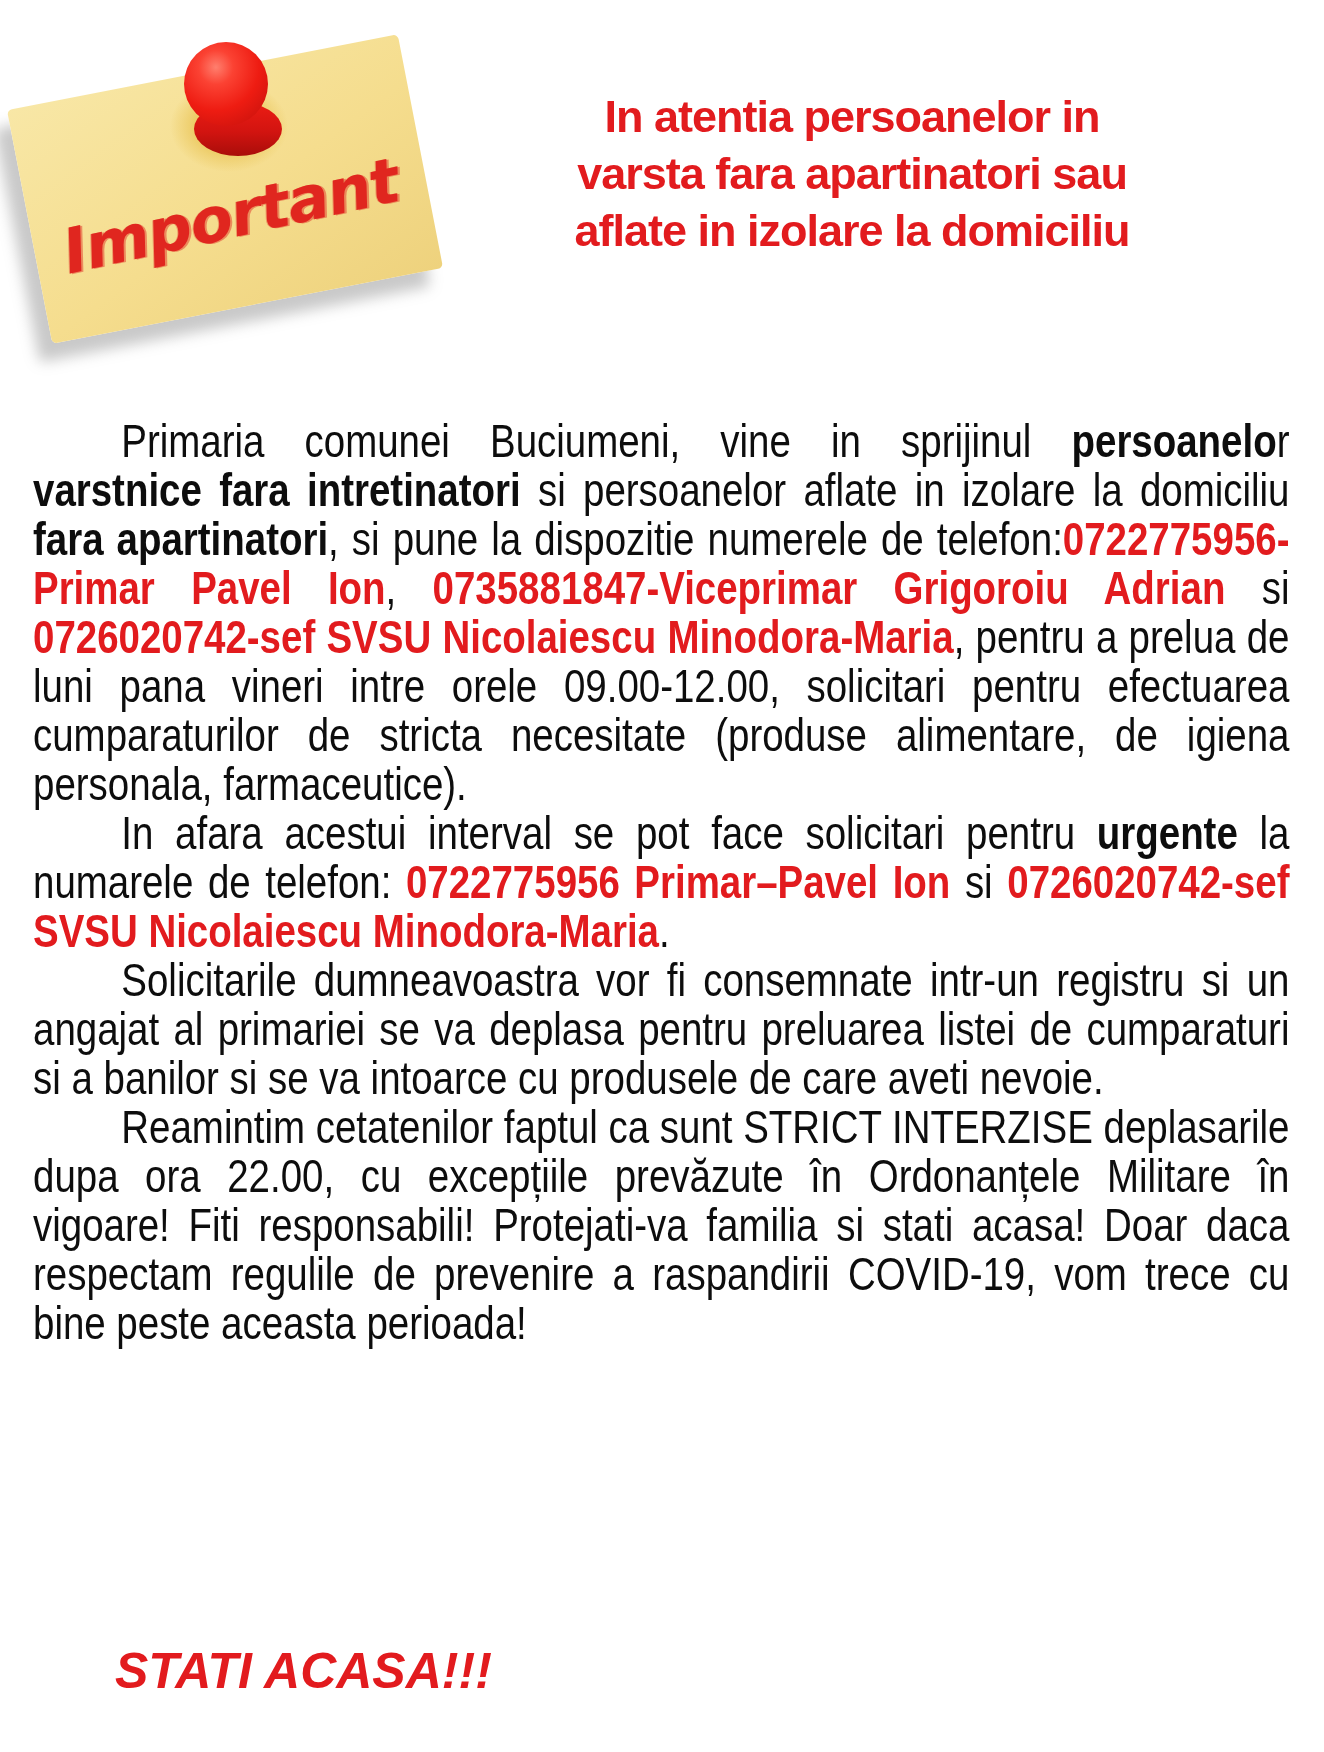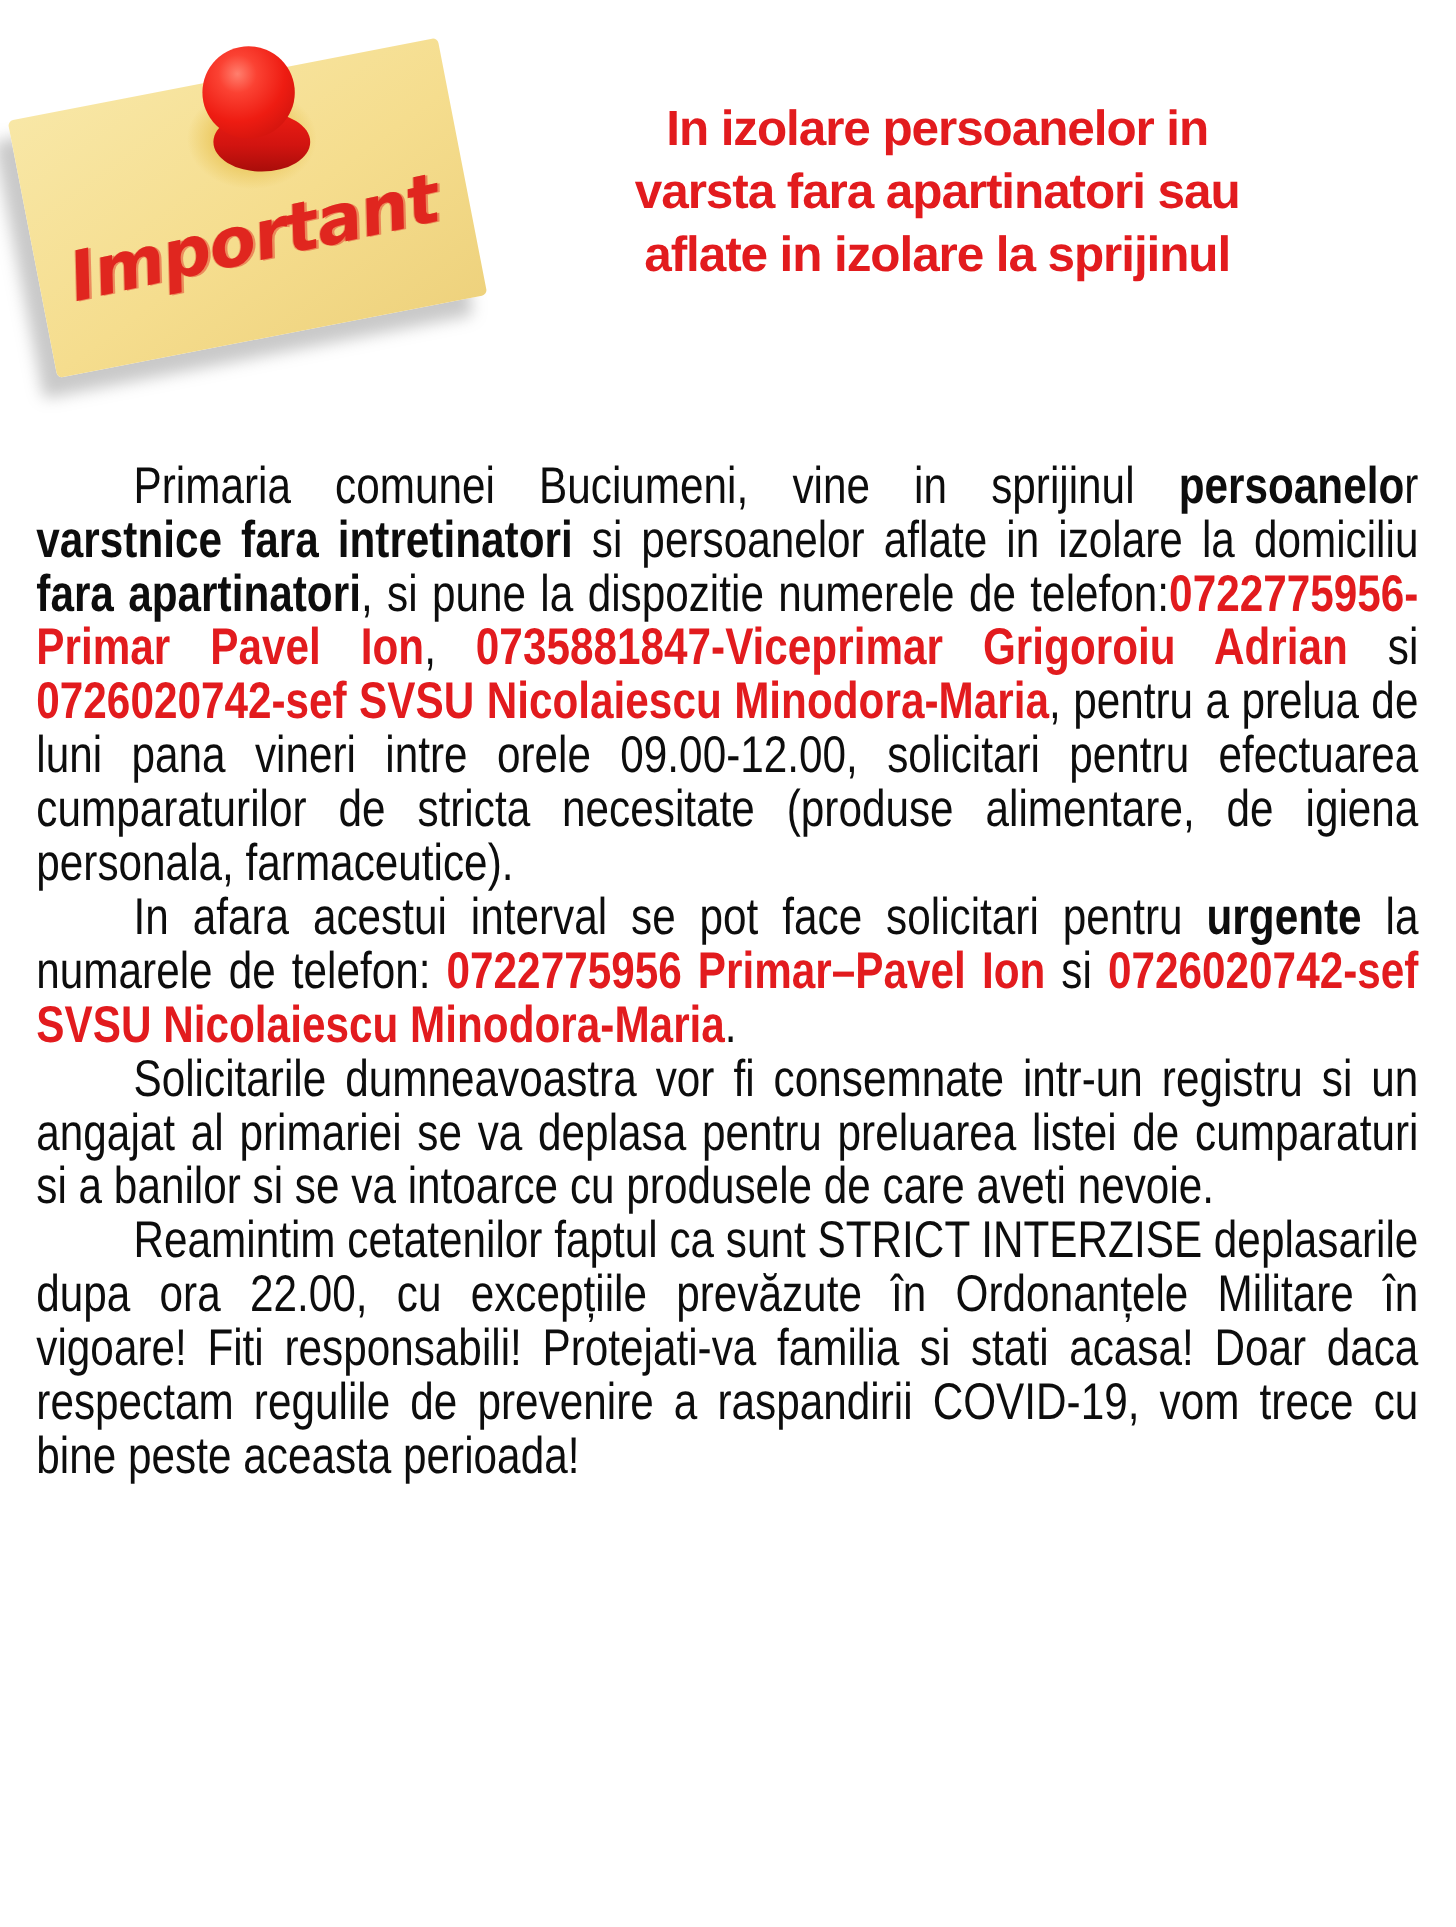--- a/index.html
+++ b/index.html
@@ -91,31 +91,32 @@
       <span class="note-label">Important</span>
     </div>
     <div class="pin">
       <div class="pin-halo"></div>
       <div class="pin-flange"></div>
       <div class="pin-ball"></div>
     </div>
   </div>
 
   <h1 class="heading">
-    <span class="hl">In izolare persoanelor in</span>
+    <span class="hl">In atentia persoanelor in</span>
     <span class="hl">varsta fara apartinatori sau</span>
-    <span class="hl">aflate in izolare la sprijinul</span>
+    <span class="hl">aflate in izolare la domiciliu</span>
   </h1>
 
   <main class="body-text">
 
     <p><span>Primaria comunei Buciumeni, vine in sprijinul </span><b>persoanelo</b><span>r </span><b>varstnice fara intretinatori</b><span> si persoanelor aflate in izolare la domiciliu </span><b>fara apartinatori</b><span>, si pune la dispozitie numerele de telefon:</span><b class="red">0722775956-Primar Pavel Ion</b><span>, </span><b class="red">0735881847-Viceprimar Grigoroiu Adrian</b><span> si </span><b class="red">0726020742-sef SVSU Nicolaiescu Minodora-Maria</b><span>, pentru a prelua de luni pana vineri intre orele 09.00-12.00, solicitari pentru efectuarea cumparaturilor de stricta necesitate (produse alimentare, de igiena personala, farmaceutice).</span></p>
 
     <p><span>In afara acestui interval se pot face solicitari pentru </span><b>urgente</b><span> la numarele de telefon: </span><b class="red">0722775956 Primar–Pavel Ion</b><span> si </span><b class="red">0726020742-sef SVSU Nicolaiescu Minodora-Maria</b><span>.</span></p>
 
     <p><span>Solicitarile dumneavoastra vor fi consemnate intr-un registru si un angajat al primariei se va deplasa pentru preluarea listei de cumparaturi si a banilor si se va intoarce cu produsele de care aveti nevoie.</span></p>
 
     <p><span>Reamintim cetatenilor faptul ca sunt STRICT INTERZISE deplasarile dupa ora 22.00, cu excepțiile prevăzute în Ordonanțele Militare în vigoare! Fiti responsabili! Protejati-va familia si stati acasa! Doar daca respectam regulile de prevenire a raspandirii COVID-19, vom trece cu bine peste aceasta perioada!</span></p>
 
   </main>
 
+  <div class="footer-slogan">STATI ACASA!!!</div>
 
 </div>
 
 </body></html>

